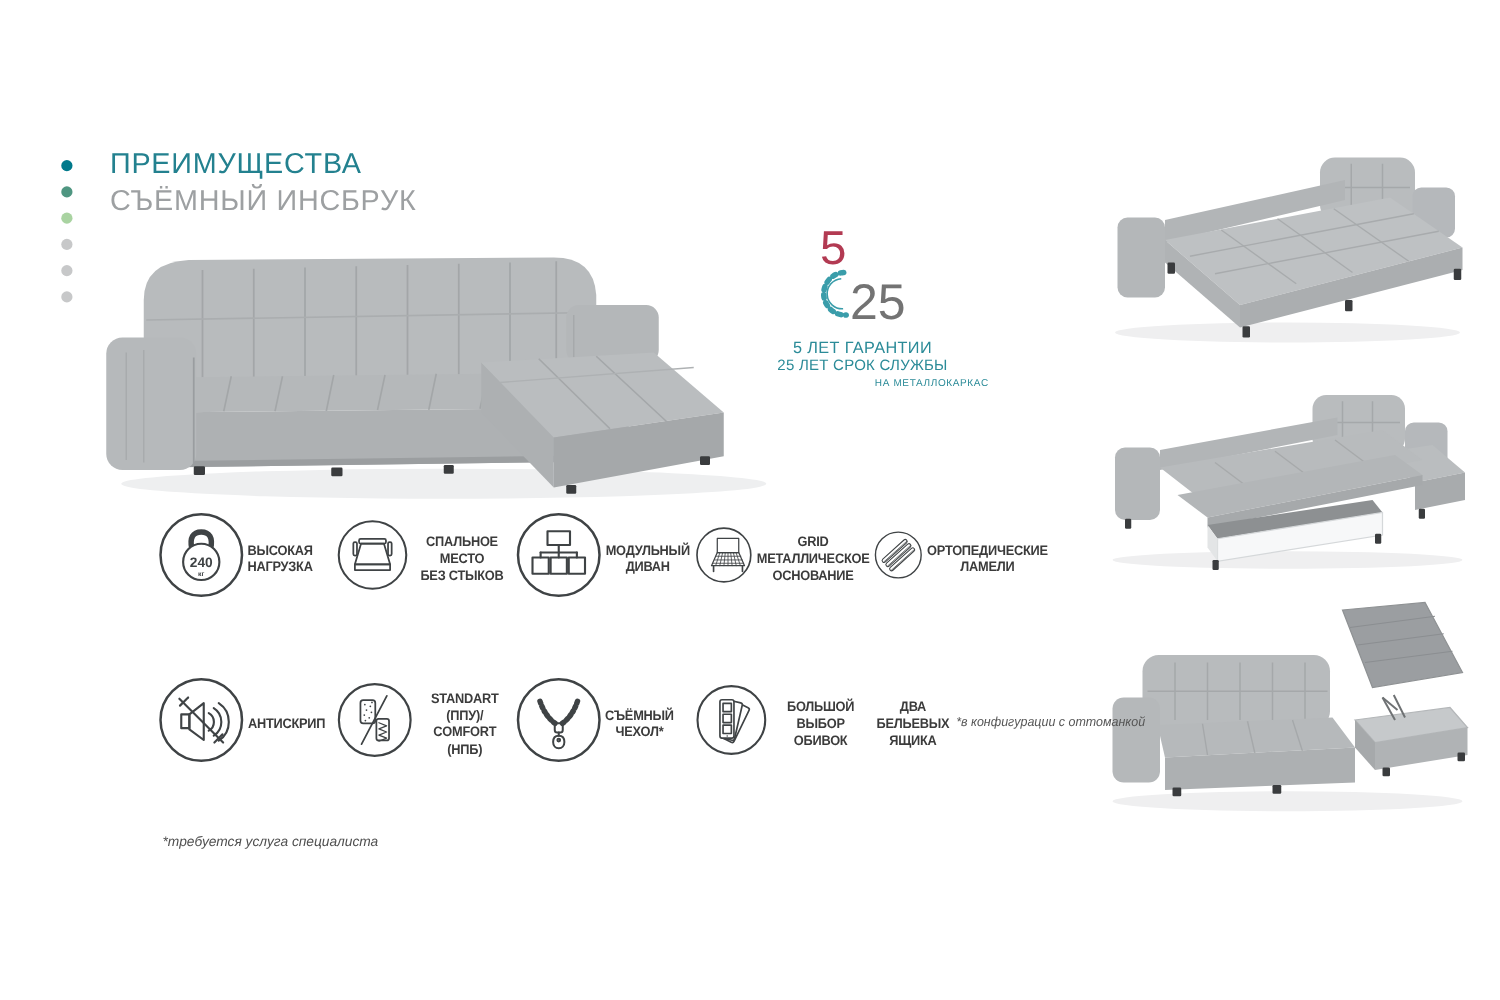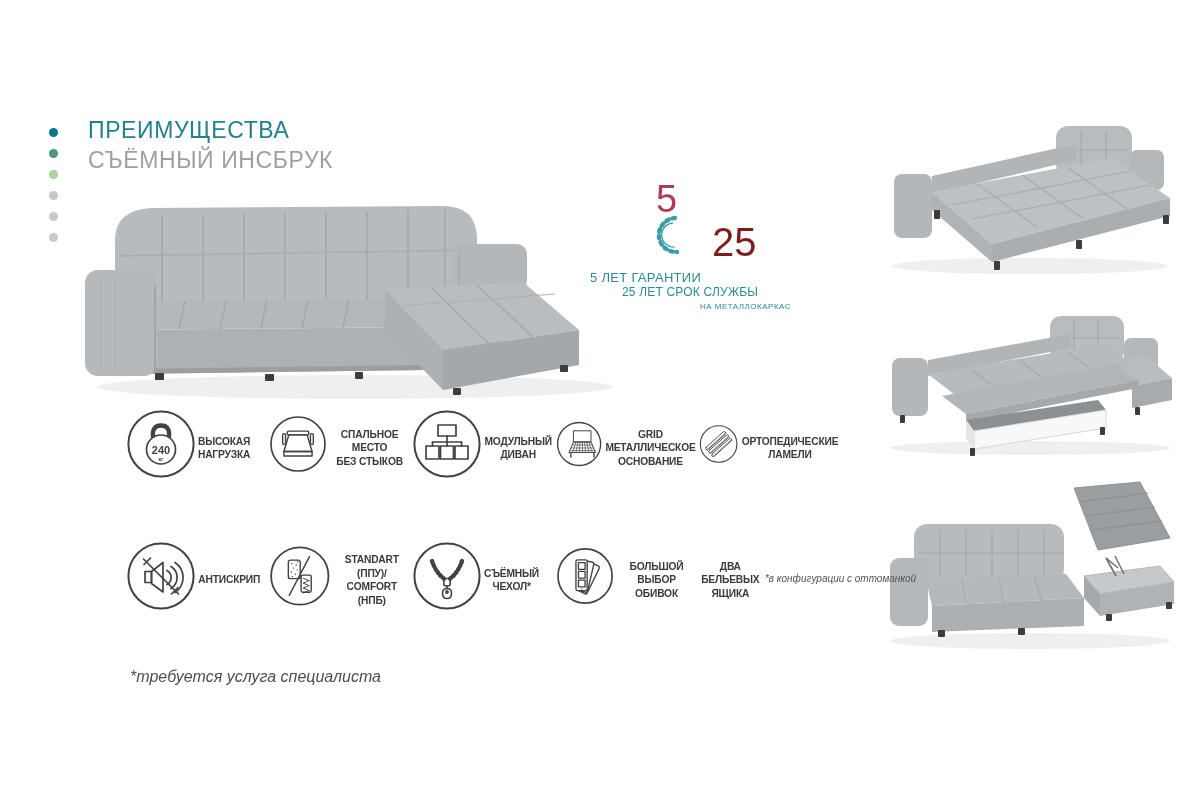--- a/index.html
+++ b/index.html
@@ -9,34 +9,34 @@
   .dots{position:absolute;left:49px;top:128px;}
   .dot{width:9px;height:9px;border-radius:50%;margin-bottom:12px;background:#c7c8c9;}
   
   .title{position:absolute;left:88px;top:115px;line-height:30px;letter-spacing:.6px;}
   .title-main{font-size:23px;color:#23818f;}
   .title-sub{font-size:23px;color:#9da0a2;}
   
   .badge{position:absolute;left:590px;top:184px;width:200px;height:140px;}
   .num-top{position:absolute;left:66px;top:-4px;font-size:38px;color:#b23a52;line-height:1;}
   .gear{position:absolute;left:58px;top:26px;}
-  .num-bottom{position:absolute;left:90px;top:38px;font-size:40px;color:#7f1d1d;line-height:1;margin-left:32px;}
-  .badge-l1{position:absolute;top:86px;left:0;width:100%;text-align:left;font-size:13px;color:#2b8b98;letter-spacing:.3px;}
+  .num-bottom{position:absolute;left:90px;top:38px;font-size:40px;color:#737373;line-height:1;}
+  .badge-l1{position:absolute;top:86px;left:0;width:100%;text-align:center;font-size:13px;color:#2b8b98;letter-spacing:.3px;}
   .badge-l2{position:absolute;top:101px;left:0;width:100%;text-align:center;font-size:12px;color:#2b8b98;letter-spacing:.2px;}
   .badge-l3{position:absolute;top:118px;left:1px;width:100%;text-align:right;font-size:8px;color:#2b8b98;letter-spacing:.5px;}
   
   .features{position:absolute;left:126px;width:718px;display:flex;}
   .row1{top:409px;} .row2{top:541px;}
   .feature{width:143.2px;display:flex;flex-direction:row;align-items:center;}
   .ficon{width:70px;height:70px;}
   .flabel{margin-top:8px;text-align:center;font-size:11px;font-weight:bold;line-height:13.5px;
           color:#3b3b3b;transform:scaleX(.93);letter-spacing:-.2px;}
   .fnote{margin-top:3px;font-size:10.5px;font-style:italic;color:#555;white-space:nowrap;transform:scaleX(.95);}
   
-  .footnote{position:absolute;left:130px;top:668px;font-size:16px;font-style:italic;color:#4f4f4f;}
+  .footnote{position:absolute;left:130px;top:668px;font-size:11px;font-style:italic;color:#4f4f4f;}
   
   .sofa-main{position:absolute;left:55px;top:190px;}
   .cfg-a{position:absolute;left:880px;top:110px;}
   .cfg-b{position:absolute;left:880px;top:308px;}
   .cfg-c{position:absolute;left:878px;top:480px;}
   svg{display:block;}
 </style>
 </head>
 <body>
 

